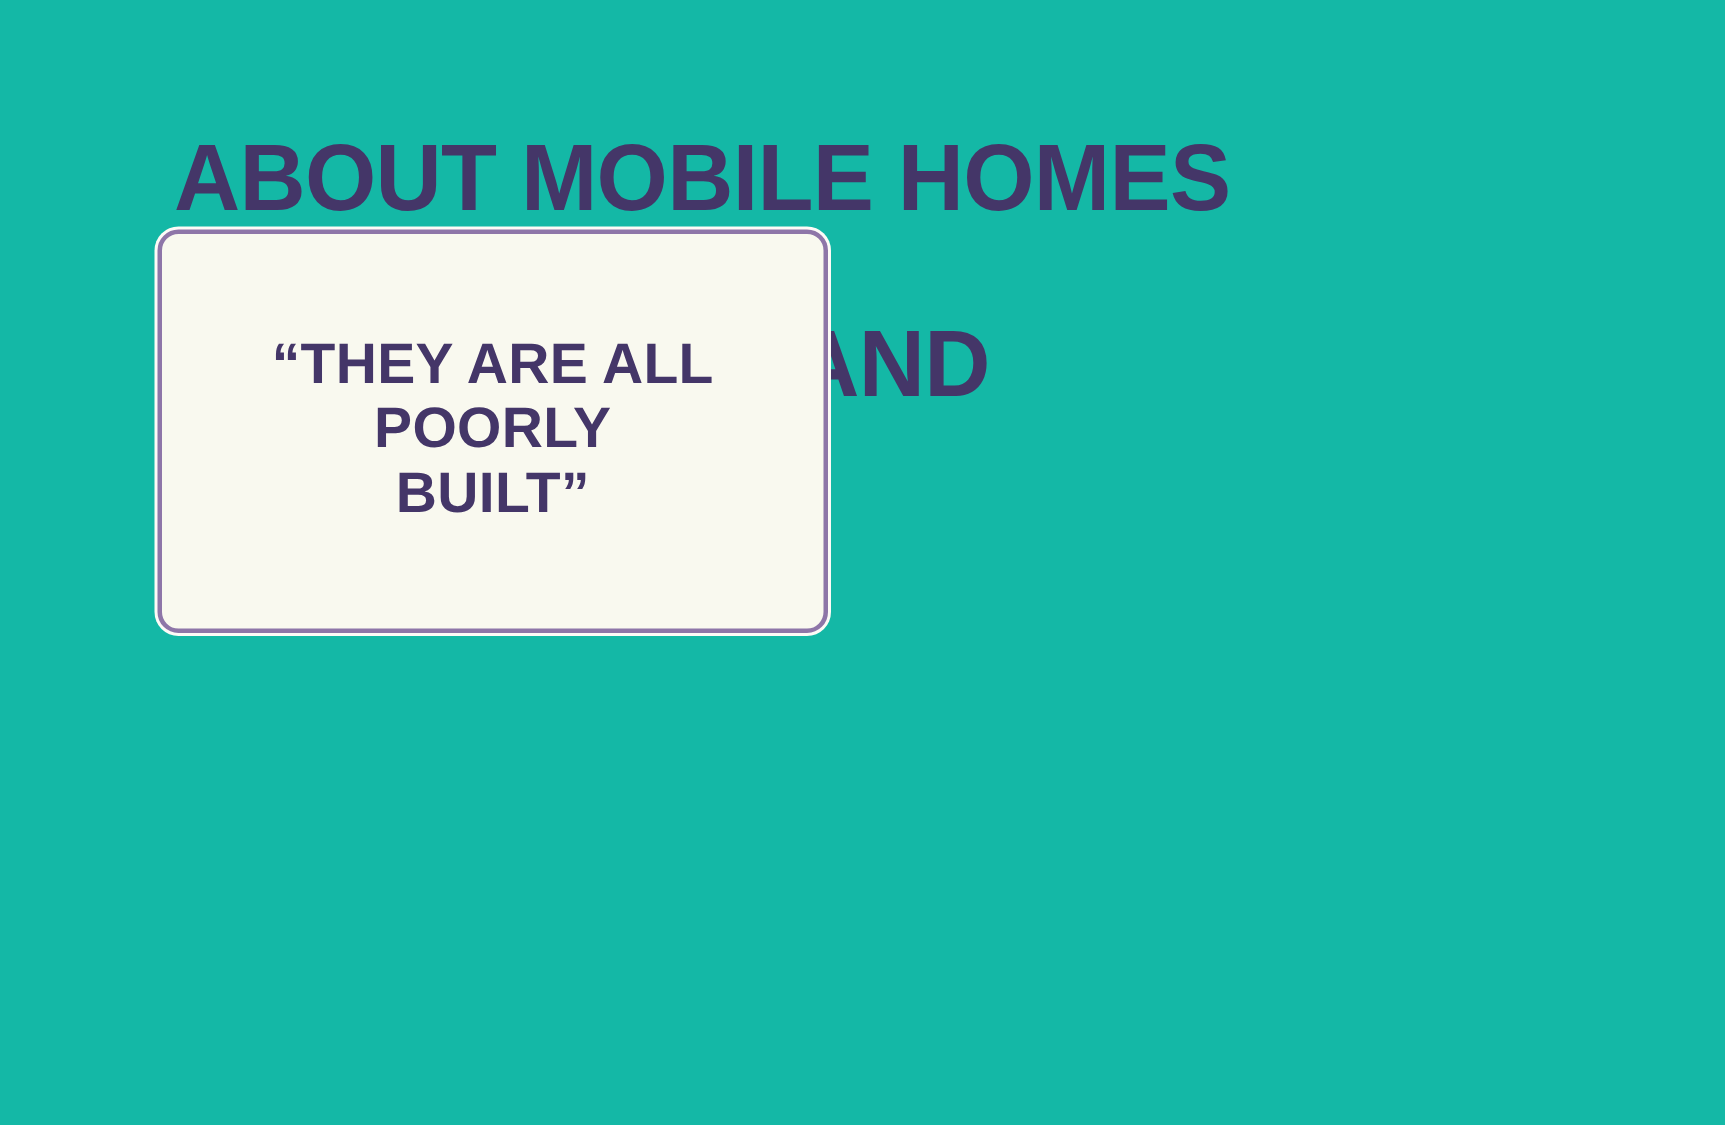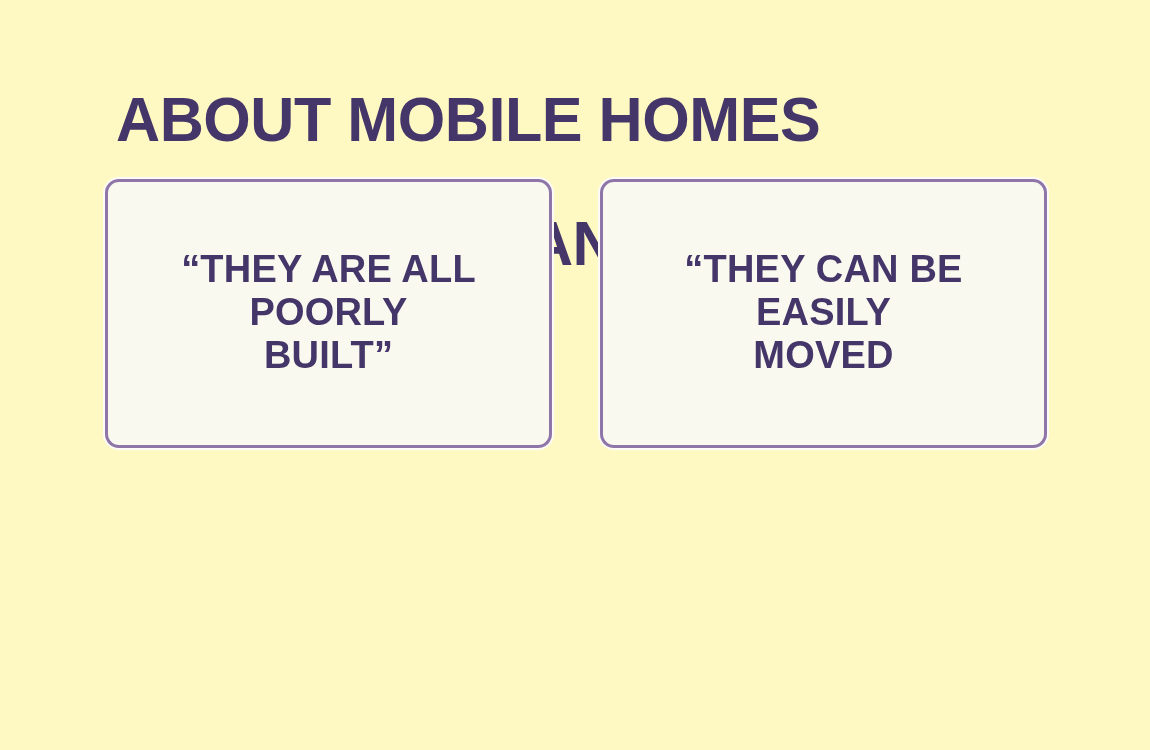--- a/index.html
+++ b/index.html
@@ -13,21 +13,21 @@
     overflow: hidden;
     background: #f7f0ea;
     font-family: "Liberation Sans", "DejaVu Sans", sans-serif;
     -webkit-font-smoothing: antialiased;
   }
 
   .poster {
     position: relative;
     width: 1150px;
     height: 750px;
-    background: #fef9c3;
+    background: #14b8a6;
     overflow: hidden;
   }
 
   
   .heading {
     position: absolute;
     left: 116px;
     top: -16px;
     width: 1000px;
     color: #443668;
@@ -51,21 +51,20 @@
   .card-grid {
     position: absolute;
     left: 105px;
     top: 153px;
     width: 774px;
     display: grid;
     grid-template-columns: 447px 447px;
     grid-template-rows: 269px 269px;
     column-gap: 48px;
     row-gap: 33px;
-    margin-top: 26px;
   }
 
   .myth-card {
     box-sizing: border-box;
     background: #f9f9ef;
     border: 3px solid #8e76a8;
     border-radius: 14px;
     box-shadow: 0 0 0 2px #fdfbf7;
     display: block;
     position: relative;
@@ -101,21 +100,16 @@
 
   <div class="card-grid">
 
     <div class="myth-card">
       <p class="myth-text">“THEY ARE ALL
 POORLY
 BUILT”</p>
     </div>
 
 
-    <div class="myth-card">
-      <p class="myth-text">“THEY CAN BE
-EASILY
-MOVED</p>
-    </div>
 
 
   </div>
 </div>
 
 </body></html>

